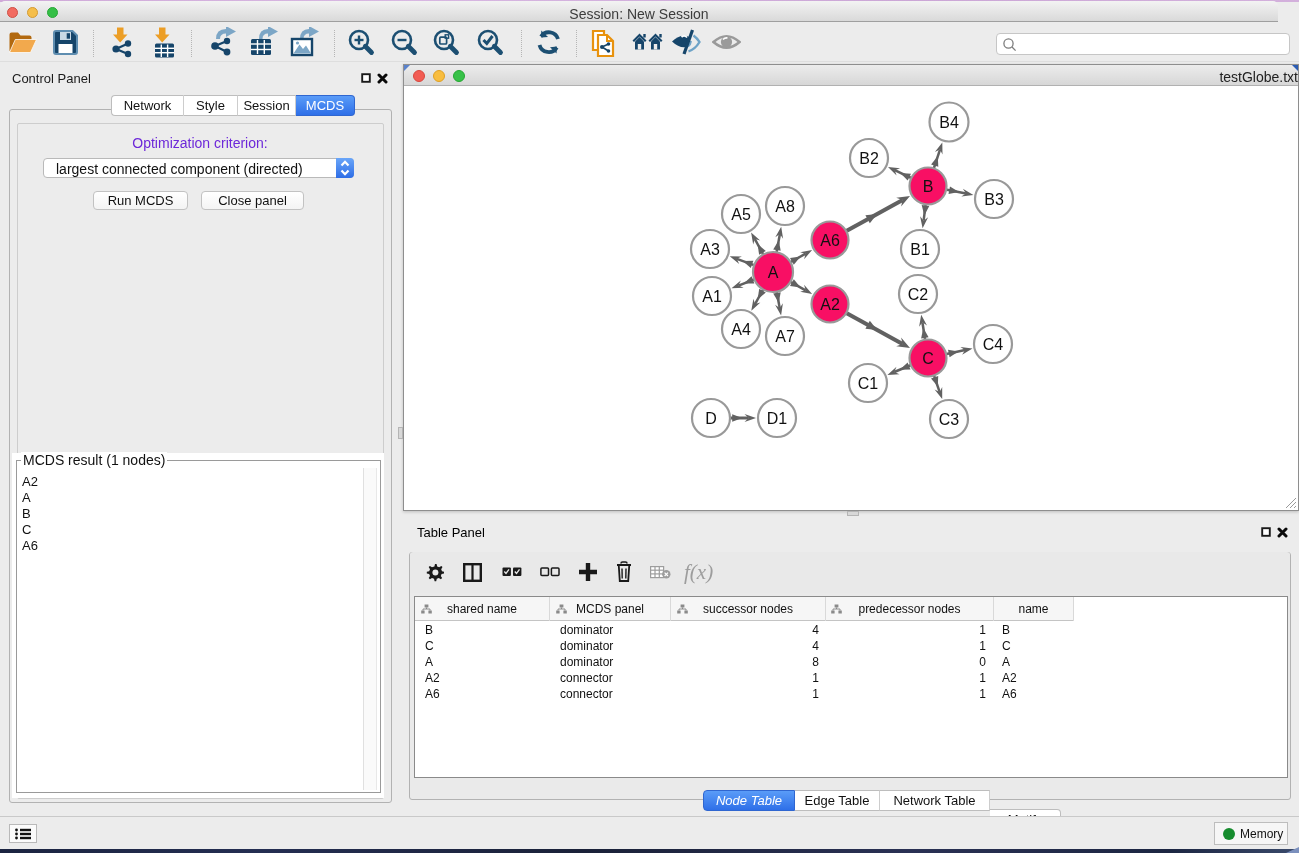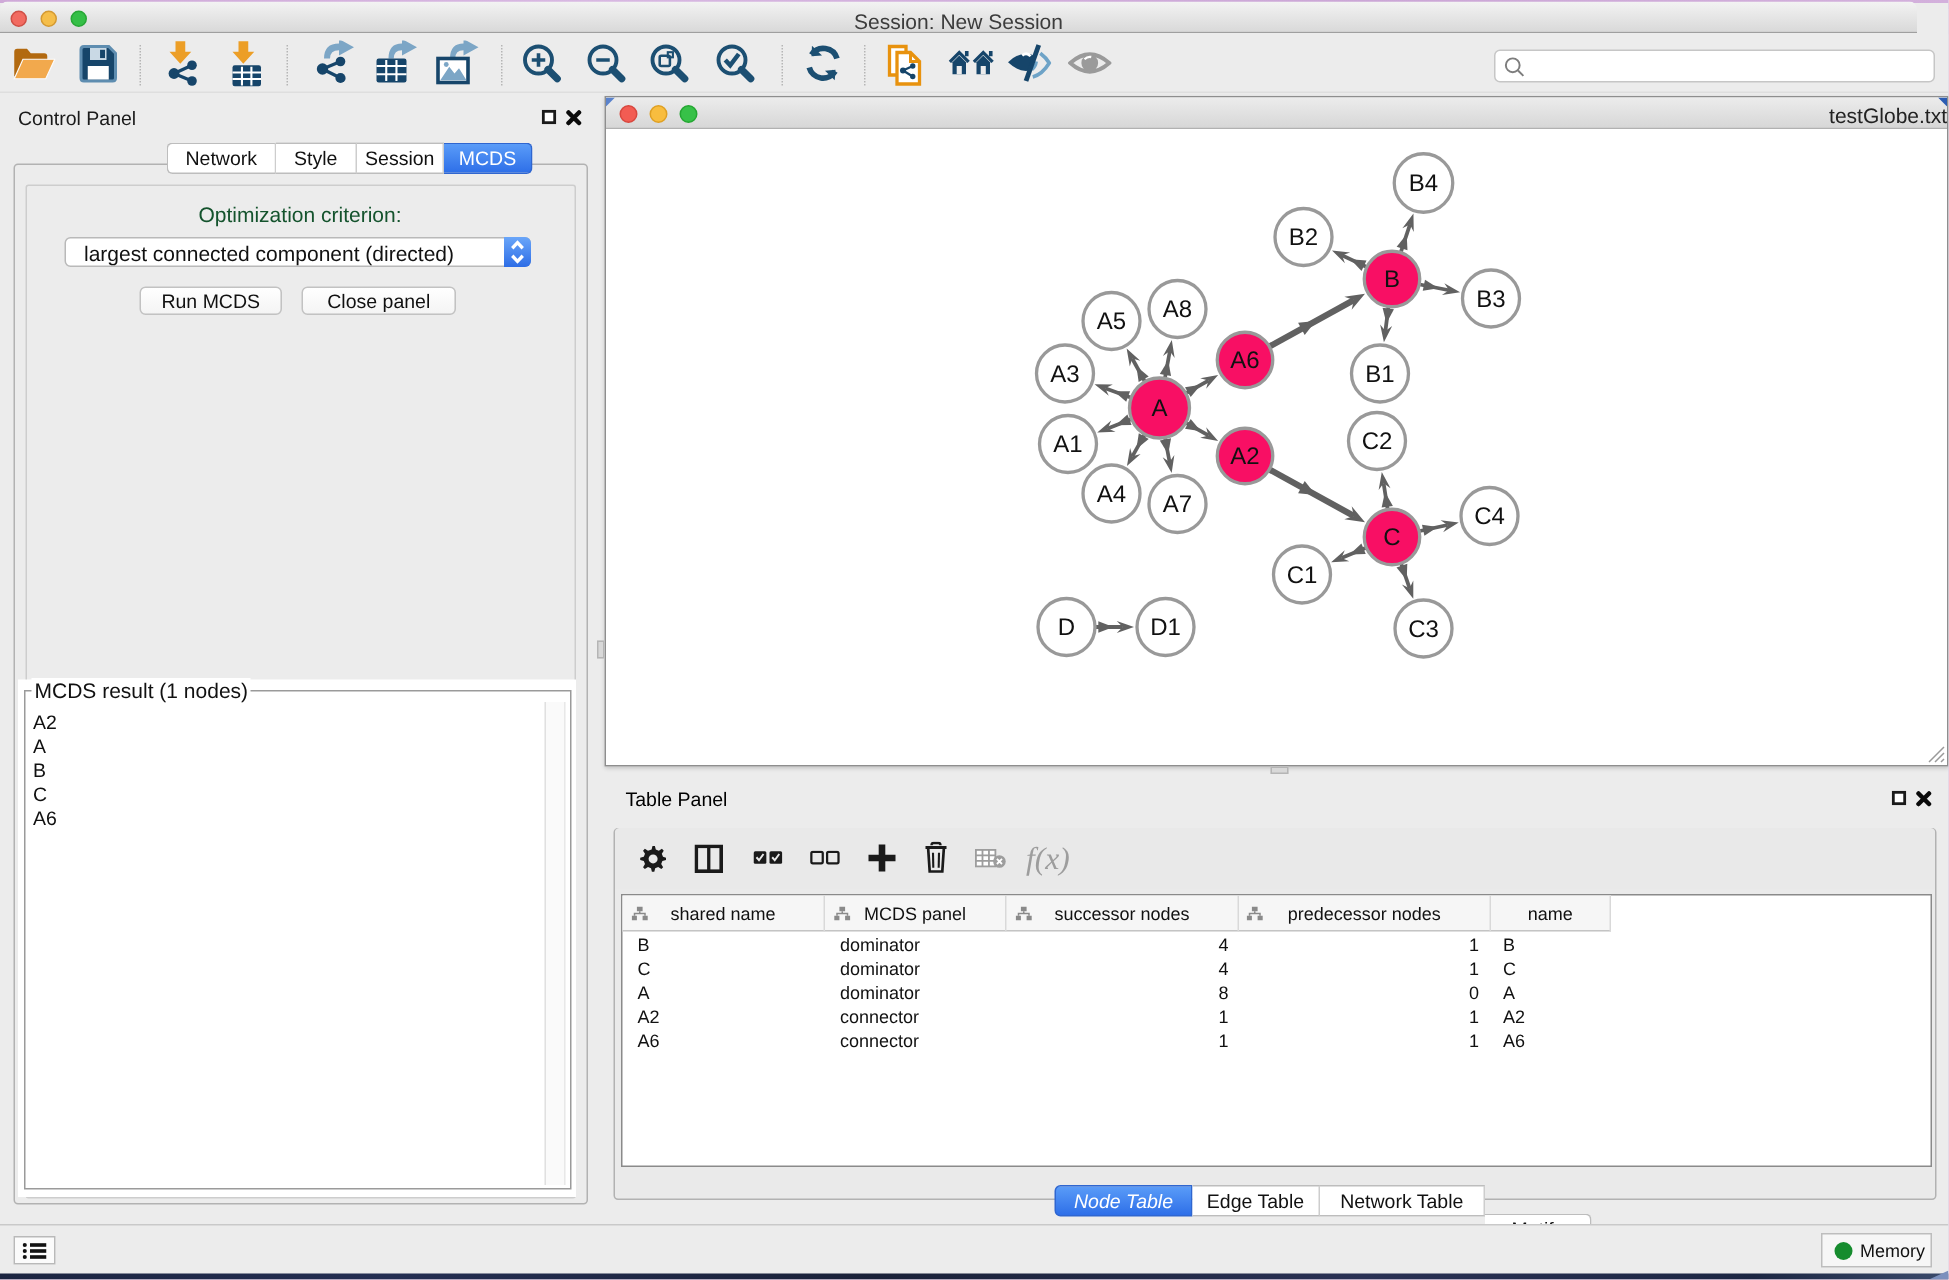--- a/index.html
+++ b/index.html
@@ -38,21 +38,21 @@
   border:1px solid #cdcdcd; border-radius:2px; background:#ececec; }
 .tabgrp { position:absolute; display:flex;padding-left:33px; }
 .tabgrp .tab { height:21px; font-size:13px; color:#111; background:#ffffff;
   border-top:1px solid #bdbdbd; border-bottom:1px solid #bdbdbd; border-right:1px solid #cdcdcd;
   display:flex; align-items:center; justify-content:center; }
 .tabgrp .tab:first-child { border-left:1px solid #bdbdbd; border-radius:4px 0 0 4px; }
 .tabgrp .tab:last-child { border-right:1px solid #bdbdbd; border-radius:0 4px 4px 0; }
 .tabgrp .tab.sel { background:linear-gradient(#5a9cf8,#2e6fe8); color:#fff;
   border-color:#2f66d0; }
 #optlabel { position:absolute; left:0; top:135px; width:400px; text-align:center;
-  font-size:14px; color:#14532d; }
+  font-size:14px; color:#6d28d9; }
 #dropdown { position:absolute; left:43px; top:158px; width:311px; height:20px;
   background:#fff; border:1px solid #b9b9b9; border-radius:4px; font-size:14px; color:#111; }
 #dropdown .txt { position:absolute; left:12px; top:2px; }
 #dropdown .step { position:absolute; right:-1px; top:-1px; width:18px; height:20px;
   background:linear-gradient(#6aa6f9,#2d6de6); border-radius:0 4px 4px 0; }
 .btn { position:absolute; height:19px; background:linear-gradient(#ffffff,#f4f4f4);
   border:1px solid #c2c2c2; border-radius:4px; font-size:13px; color:#111;
   text-align:center; }
 
 #resultwhite { position:absolute; left:12px; top:453px; width:372px; height:345px; background:#fff; }

